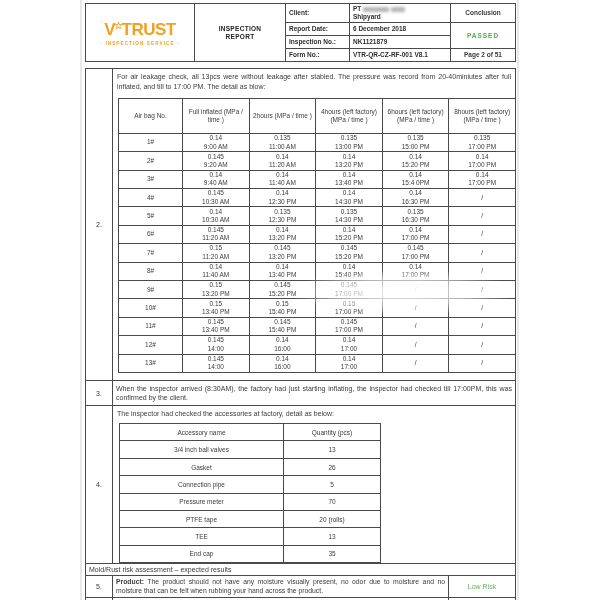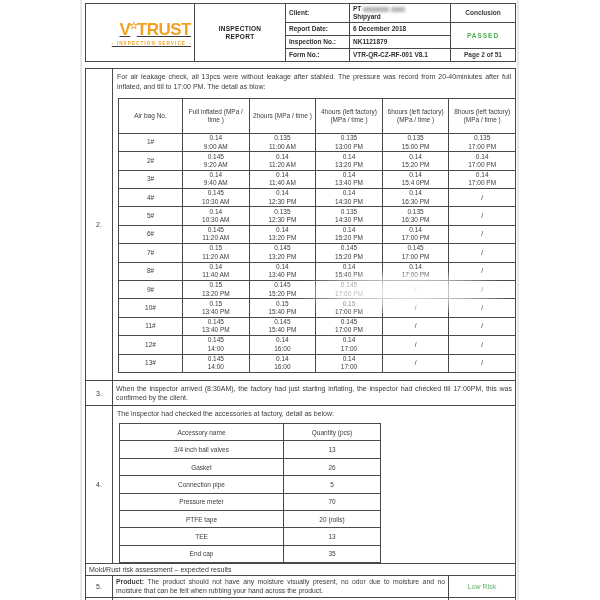--- a/index.html
+++ b/index.html
@@ -7,21 +7,21 @@
         font-family:"Liberation Sans",sans-serif;color:#3b3b3b;}
   .scan-edge{position:absolute;top:0;width:2px;height:600px;background:#d9d9d9;opacity:.6;}
   .doc{position:absolute;left:85px;top:3px;width:430px;}
 
   table{border-collapse:collapse;table-layout:fixed;}
   td,th{border:1px solid #4a4a4a;vertical-align:middle;padding:0;}
 
   
   .header-table{width:430px;}
   .header-table td{font-size:6.5px;line-height:1.25;padding:1px 3px;}
-  .logo-cell{text-align:right;text-decoration:underline;}
+  .logo-cell{text-align:center;}
   .brand{font-weight:bold;font-size:17px;letter-spacing:-0.5px;white-space:nowrap;}
   .brand .star{display:inline-block;font-size:10px;position:relative;top:-6px;margin:0 -1px;}
   .tagline{font-size:4.6px;font-weight:bold;letter-spacing:1.1px;margin-top:1px;white-space:nowrap;}
   .title-cell{text-align:center;font-weight:bold;font-size:13px;line-height:1.2;letter-spacing:.3px;color:#222;}
   .hlabel{font-weight:bold;color:#2e2e2e;}
   .hvalue{font-weight:bold;color:#2e2e2e;}
   .concl-cell{text-align:center;font-weight:bold;}
   .passed-cell{text-align:center;font-weight:bold;font-size:8px;letter-spacing:1px;}
   .pagenum-cell{text-align:center;font-weight:bold;}
   .redact{display:inline-block;height:5px;background:#b5b5b5;border-radius:1px;filter:blur(1.5px);vertical-align:middle;}

